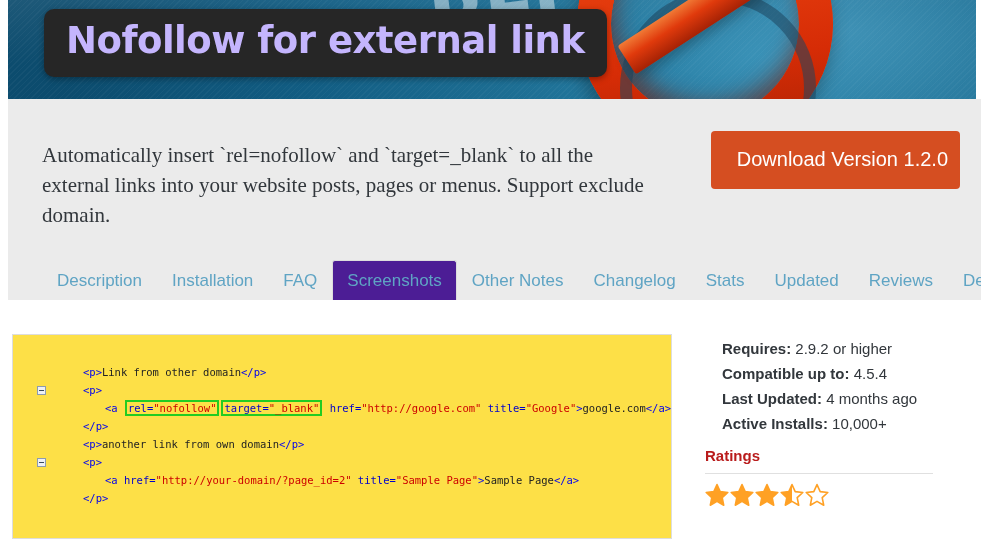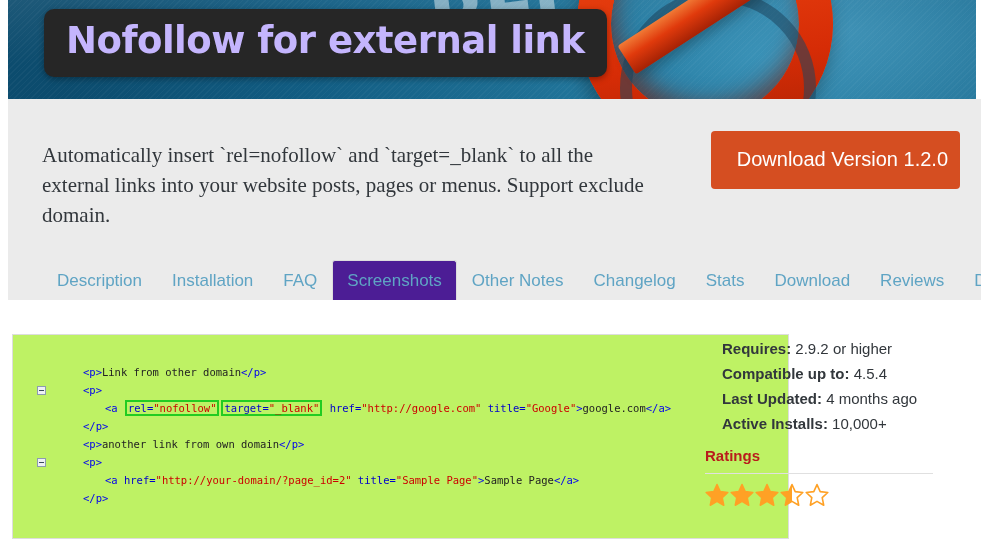--- a/index.html
+++ b/index.html
@@ -208,24 +208,24 @@
     left: 8px;
     top: 300px;
     width: 968px;
     height: 249px;
     background: #ffffff;
   }
   #screenshot-frame {
     position: absolute;
     left: 4px;
     top: 34px;
-    width: 777px;
+    width: 660px;
     height: 205px;
     border: 1px solid #dddddd;
-    background: #bef264;
+    background: #fde047;
     box-sizing: border-box;
     overflow: hidden;
   }
   #code-listing {
     position: absolute;
     left: 10px;
     top: 28px;
     font-family: "DejaVu Sans Mono", monospace;
     font-size: 10.5px;
     line-height: 18px;
@@ -324,21 +324,21 @@
   <div id="plugin-description">Automatically insert `rel=nofollow` and `target=_blank` to all the external links into your website posts, pages or menus. Support exclude domain.</div>
   <button id="download-button">Download Version 1.2.0</button>
   <div id="plugin-tabs">
       <div class="tab-item">Description</div>
       <div class="tab-item">Installation</div>
       <div class="tab-item">FAQ</div>
       <div class="tab-item is-active">Screenshots</div>
       <div class="tab-item">Other Notes</div>
       <div class="tab-item">Changelog</div>
       <div class="tab-item">Stats</div>
-      <div class="tab-item">Download</div>
+      <div class="tab-item">Updated</div>
       <div class="tab-item">Reviews</div>
       <div class="tab-item">Developers</div>
     </div>
 </div>
 
 <div id="plugin-main">
   <div id="screenshot-frame">
     <div id="code-listing">
         <div class="code-line"><span class="indent1"></span><span class="tk-tag">&lt;p&gt;</span><span class="tk-text">Link from other domain</span><span class="tk-tag">&lt;/p&gt;</span></div>
         <div class="code-line"><span class="gutter-toggle"></span><span class="indent1"></span><span class="tk-tag">&lt;p&gt;</span></div>

